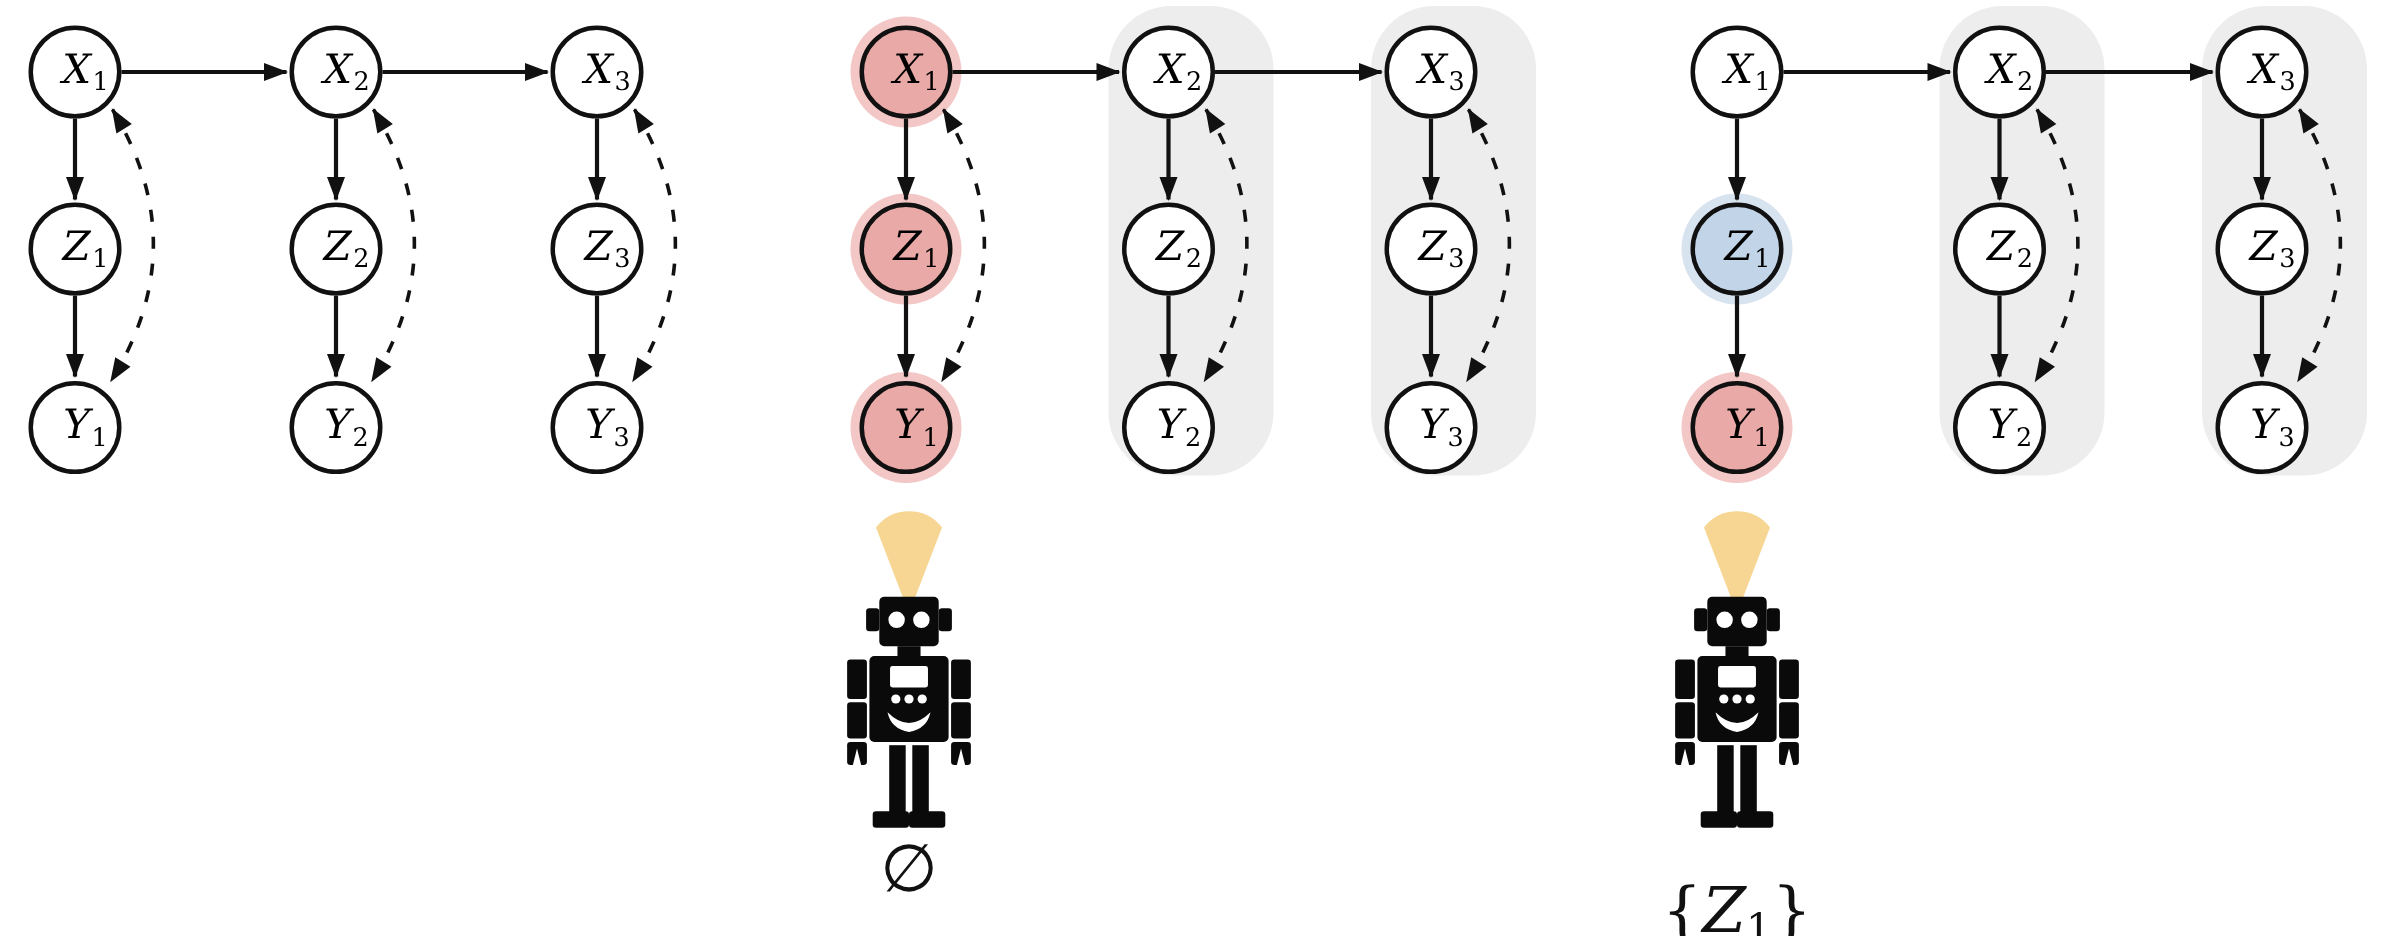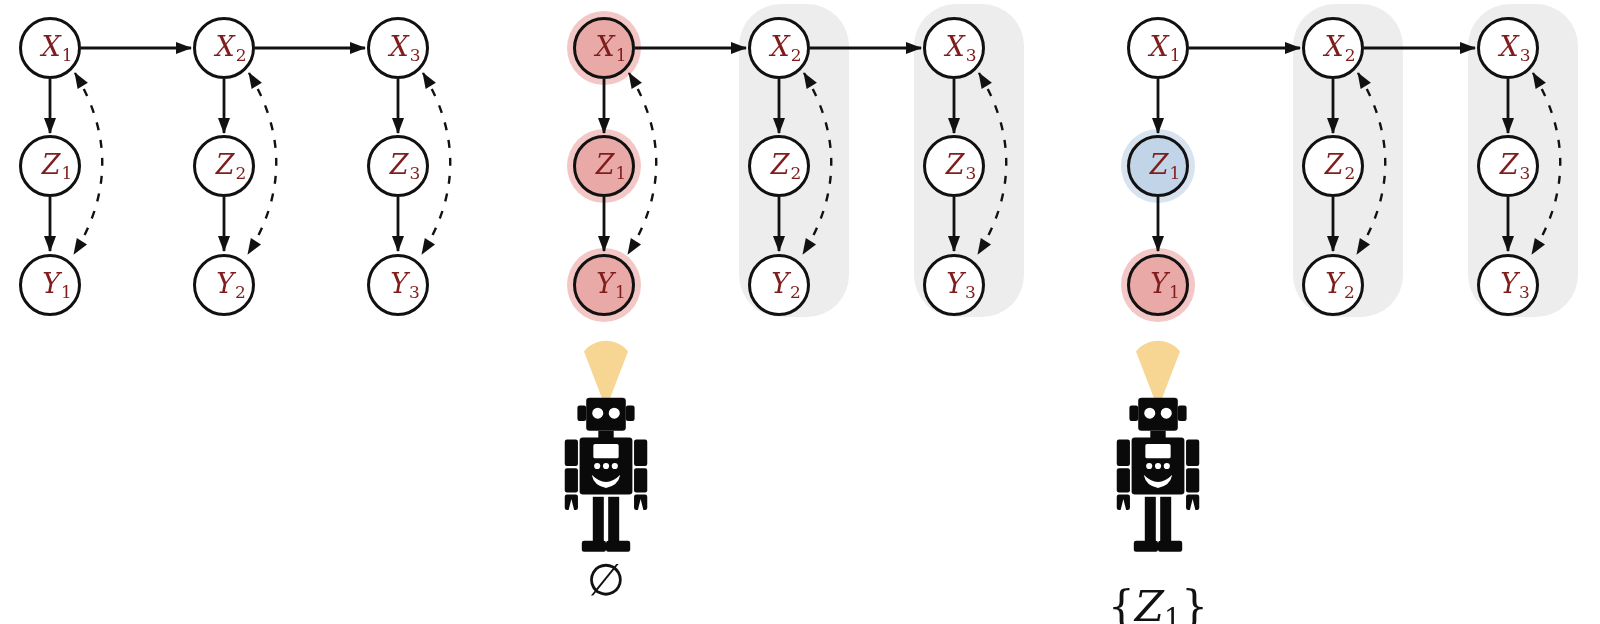--- a/index.html
+++ b/index.html
@@ -3,21 +3,21 @@
 <meta charset="utf-8">
 <style>
   html,body{margin:0;padding:0;background:#ffffff;}
   .canvas{position:relative;width:1600px;height:624px;background:#ffffff;overflow:hidden;
           font-family:"DejaVu Serif", serif;}
   .edges{position:absolute;left:0;top:0;}
   .node{position:absolute;width:62px;height:62px;box-sizing:border-box;border:3px solid #111;
         border-radius:50%;background:#ffffff;display:flex;align-items:center;justify-content:center;}
   .node.pink{background:#e9a9a7;}
   .node.blue{background:#c2d4e7;}
-  .nl{font-style:italic;font-size:27px;color:#7f1d1d;line-height:1;white-space:nowrap;margin-left:14px;}
+  .nl{font-style:italic;font-size:27px;color:#000000;line-height:1;white-space:nowrap;margin-left:14px;}
   .nl sub{font-style:normal;font-size:17px;vertical-align:-5px;margin-left:1px;}
   .agent{position:absolute;width:124px;height:220px;}
   .setlabel{position:absolute;width:140px;text-align:center;font-size:42px;color:#111;line-height:1;}
   .setlabel .empty{font-family:"DejaVu Sans", sans-serif;font-size:44px;}
   .setlabel .brace{font-style:normal;}
   .setlabel .zvar{font-style:italic;}
   .setlabel sub{font-style:normal;font-size:27px;vertical-align:-7px;}
 </style>
 </head>
 <body>

